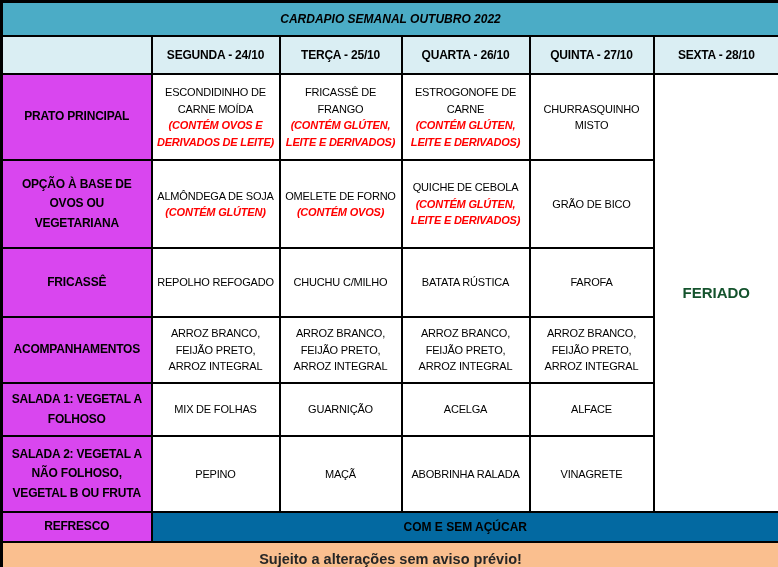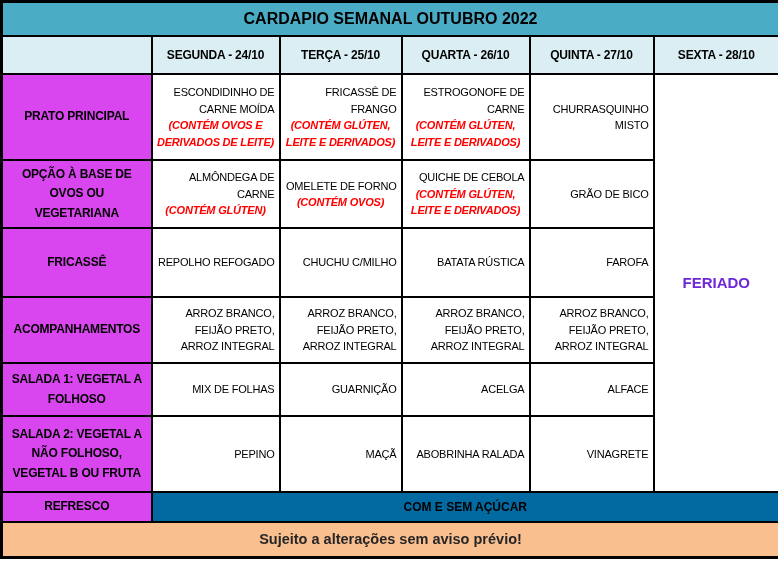--- a/index.html
+++ b/index.html
@@ -1,29 +1,29 @@
 <!DOCTYPE html>
 <html><head>
 <meta charset="utf-8">
 <style>
   html,body{margin:0;padding:0;background:#fff;}
   body{width:778px;height:567px;overflow:hidden;font-family:"Liberation Sans",sans-serif;}
   table.menu{border-collapse:collapse;table-layout:fixed;width:778px;border:3px solid #000;}
   td,th{border:2px solid #000;padding:2px 4px;text-align:center;vertical-align:middle;
         font-size:11px;letter-spacing:-0.2px;line-height:1.5;color:#000;overflow:hidden;}
-  .title-row td{background:#4BACC6;font-weight:bold;font-size:16px;height:28px;letter-spacing:0;}
+  .title-row td{background:#4BACC6;font-weight:bold;font-size:12px;height:28px;letter-spacing:0;font-style:italic;}
   .colhead{background:#DAEEF3;font-weight:bold;font-size:12px;height:32px;margin-top:30px;}
   .rowlabel{background:#d946ef;font-weight:bold;font-size:12px;line-height:1.6;}
-  .dish{display:block;text-align:right;}
+  .dish{display:block;}
   .note{display:block;color:#FF0000;font-weight:bold;font-style:italic;}
-  .feriado{color:#6d28d9;font-weight:bold;font-size:15px;background:#fff;letter-spacing:0;}
+  .feriado{color:#14532d;font-weight:bold;font-size:15px;background:#fff;letter-spacing:0;}
   .refresco-val{background:#0369a1;font-weight:bold;font-size:12px;letter-spacing:0;}
   .footer-row td{background:#FABF8F;font-weight:bold;font-size:14.5px;height:29px;
                  color:#262626;letter-spacing:0;text-align:center;}
-  .r0{height:86px;} .r1{height:68px;} .r2{height:69px;} .r3{height:66px;}
+  .r0{height:86px;} .r1{height:88px;} .r2{height:69px;} .r3{height:66px;}
   .r4{height:53px;} .r5{height:76px;} .r-refresco{height:30px;}
 </style>
 </head>
 <body>
 
 <table class="menu">
   <colgroup>
     <col style="width:150px">
       <col style="width:128px">
       <col style="width:122px">
@@ -62,21 +62,21 @@
     </td>
     <td>
       <span class="dish">CHURRASQUINHO MISTO</span>
     </td>
     <td class="feriado" rowspan="6">FERIADO</td>
   </tr>
 
   <tr class="r1">
     <td class="rowlabel">OPÇÃO À BASE DE OVOS OU VEGETARIANA</td>
     <td>
-      <span class="dish">ALMÔNDEGA DE CARNE</span>
+      <span class="dish">ALMÔNDEGA DE SOJA</span>
       <span class="note">(CONTÉM GLÚTEN)</span>
     </td>
     <td>
       <span class="dish">OMELETE DE FORNO</span>
       <span class="note">(CONTÉM OVOS)</span>
     </td>
     <td>
       <span class="dish">QUICHE DE CEBOLA</span>
       <span class="note">(CONTÉM GLÚTEN, LEITE E DERIVADOS)</span>
     </td>

